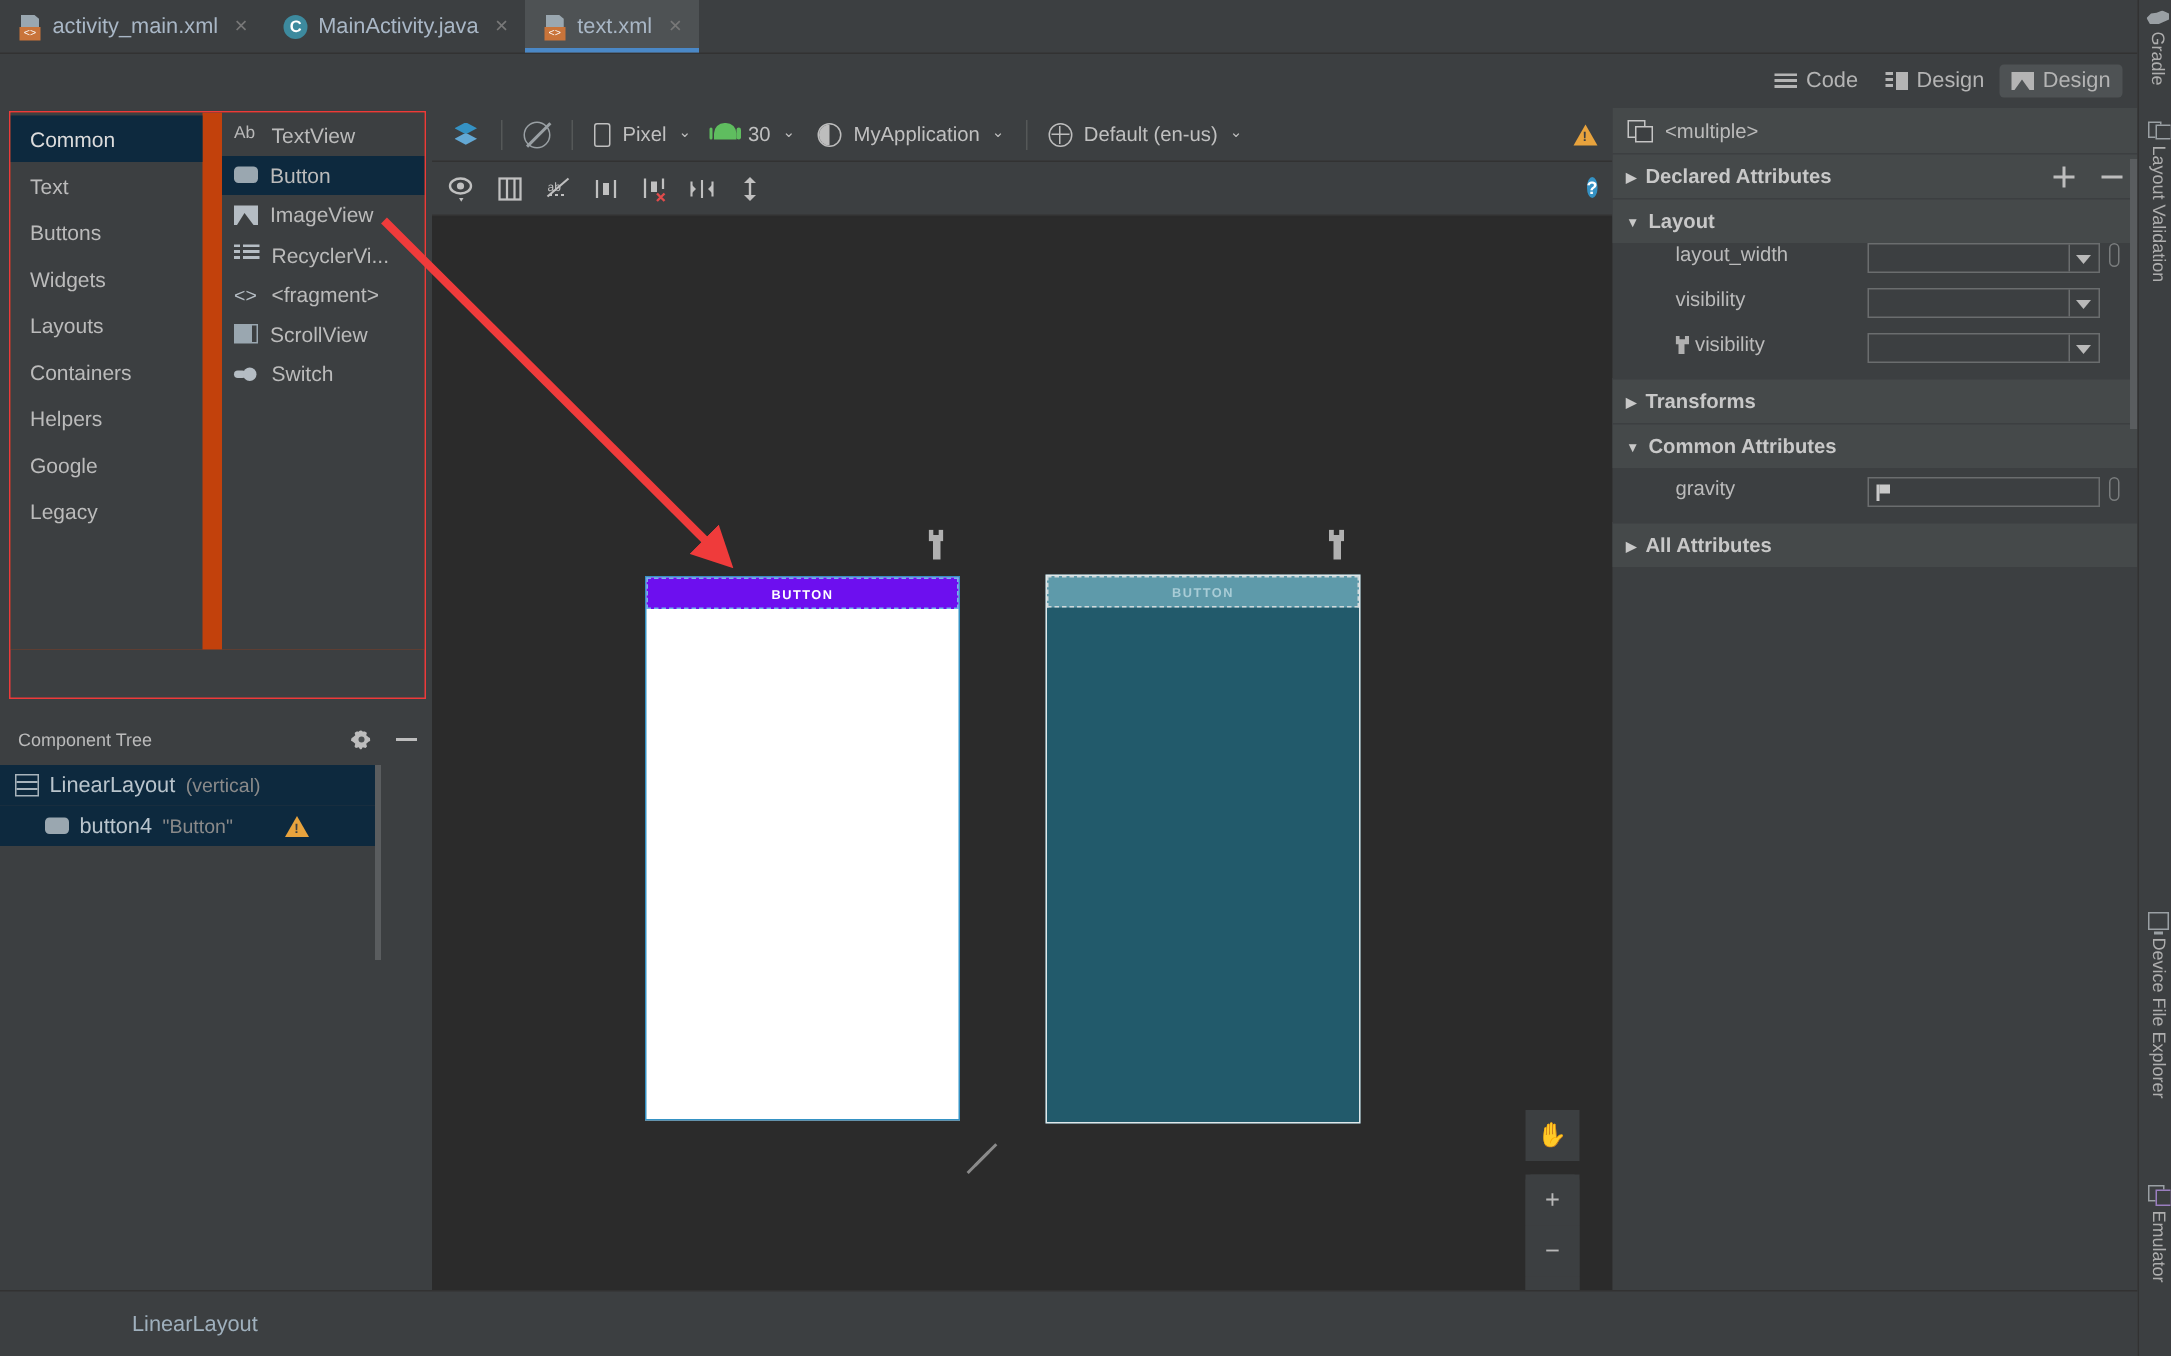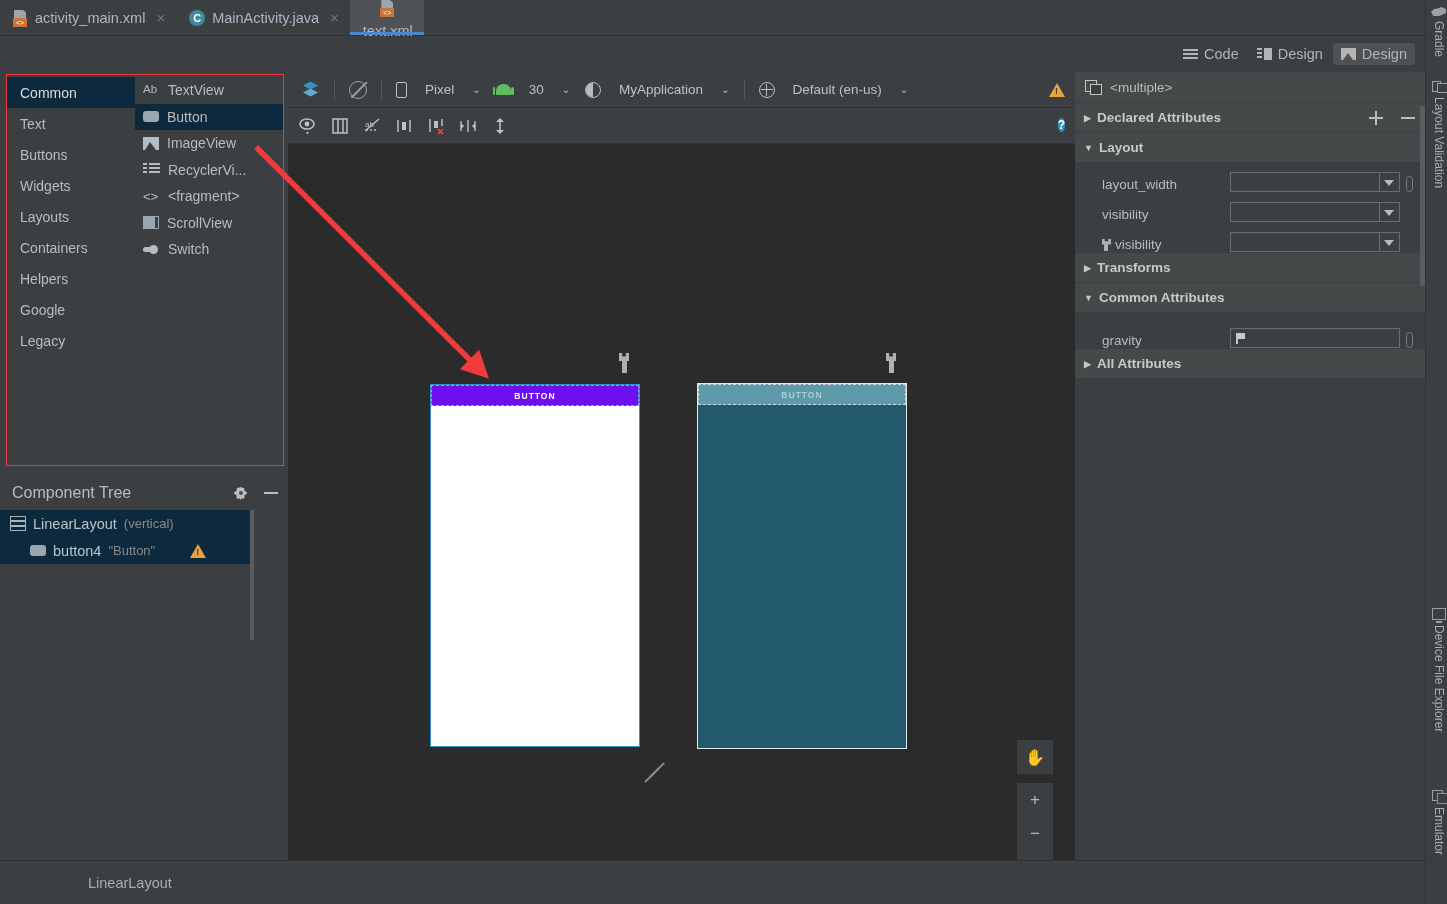--- a/index.html
+++ b/index.html
@@ -18,21 +18,21 @@
     background: #3c3f41;
     display: flex; align-items: stretch;
     border-bottom: 1px solid #323232;
   }
   .tab {
     display: flex; align-items: center; gap: 7px;
     padding: 0 11px 0 13px; position: relative;
     color: #a9b7c6; font-size: 14.5px; white-space: nowrap;
     cursor: default;
   }
-  .tab.active { background: #4e5254; flex-direction: column; }
+  .tab.active { background: #4e5254; }
   .tab.active::after {
     content: ""; position: absolute; left: 0; right: 0; bottom: 0;
     height: 3px; background: #4a88c7;
   }
   .tab-close { color: #787878; font-size: 15px; margin-left: 4px; }
   .ico-xml {
     width: 15px; height: 16px; position: relative; flex: none;
   }
   .ico-xml::before {
     content:""; position:absolute; left:1px; top:0; width:12px; height:10px;
@@ -78,21 +78,21 @@
   .panel-head {
     height: 32px; background: #4b4f51; display: flex; align-items: center;
     padding: 0 10px 0 12px; color: #bbbbbb; font-size: 13.5px;
   }
   .panel-head .title { flex: 1; }
   .panel-head .acts { display: flex; align-items: center; gap: 13px; }
   .palette-wrap {
     position: absolute; left: 6px; top: 2px; right: 4px; height: 392px;
     border: 1.5px solid #ee3a3a; overflow: hidden; background:#3c3f41;
   }
-  .palette-body { display: flex; height: calc(100% - 32px); background:#c2410c; }
+  .palette-body { display: flex; height: calc(100% - 32px); background:#c2410c;gap:13px; }
   .pal-cats { width: 128px; background: #3c3f41; padding-top: 2px; }
   .pal-cat { height: 31px; display: flex; align-items: center; padding-left: 13px;
     font-size: 14px; color: #bbbbbb; }
   .pal-cat.sel { background: #0d293e; color: #dcdcdc; }
   .pal-items { flex: 1; background: #3c3f41; padding-top: 2px; }
   .pal-item { height: 26.5px; display: flex; align-items: center; gap: 8px;
     padding-left: 8px; font-size: 14px; color: #bbbbbb; }
   .pal-item.sel { background: #0d293e; }
   .pi-ico { width: 17px; height: 15px; flex: none; display:inline-block; position:relative; }
   .pi-ab { font-size: 11.5px; color: #b8b8b8; width:17px; }
@@ -106,21 +106,21 @@
     background:repeating-linear-gradient(to bottom,#b5bdc4 0 2px,transparent 2px 4px);}
   .pi-frag { color:#b5bdc4; font-size:13px; line-height:15px; }
   .pi-scroll { background:#9aa7b0; width:16px; height:13px; position:relative; }
   .pi-scroll::after{content:"";position:absolute;right:1px;top:1px;width:3px;height:11px;background:#3c3f41;}
   .pi-switch::before{content:"";position:absolute;left:0;top:5px;width:8px;height:5px;
     background:#b5bdc4;border-radius:3px;}
   .pi-switch::after{content:"";position:absolute;left:6px;top:3px;width:9px;height:9px;
     background:#b5bdc4;border-radius:50%;}
   .ctree-wrap { position: absolute; left: 0; right: 0; top: 404px; bottom: 0; }
   .ctree-head { height: 34px; background:#3c3f41; display:flex; align-items:center;
-    padding: 0 10px 0 12px; font-size:16px; }
+    padding: 0 10px 0 12px; font-size:12px; }
   .ctree-body { position:absolute; left:0; right:0; top:34px; bottom:0; background:#3c3f41; }
   .ctree-row { height:27px; display:flex; align-items:center; gap:7px; font-size:14.5px;
     color:#b9c4cc; padding-left:10px; width:250px; }
   .ctree-row.sel { background:#0d293e; }
   .ctree-row .sub { color:#8a8a8a; font-size:13px; }
   .ti-linear { width:16px; height:15px; border:1.5px solid #a8b4bc; flex:none;
     background: linear-gradient(to bottom, transparent 0 3.5px, #a8b4bc 3.5px 5px,
       transparent 5px 8.5px, #a8b4bc 8.5px 10px, transparent 10px); }
   .ti-button { width:16px; height:11px; background:#9aa7b0; border-radius:3px; flex:none; }
   .warn-tri { width:0;height:0;border-left:8px solid transparent;border-right:8px solid transparent;
@@ -129,21 +129,21 @@
     font-size:9px;font-weight:bold;}
   
   .ctree-scroll { position:absolute; left:250px; top:0; width:4px; height:130px; background:#5a5d5f; }
   
   .center { position:absolute; left:288px; top:72px; right:372px; bottom:44px;
     background:#2b2b2b; }
   .dtoolbar { height:36px; background:#3c3f41; display:flex; align-items:center;
     padding:0 10px 0 8px; gap:3px; border-bottom:1px solid #323232; }
   .dtoolbar2 { height:36px; background:#3c3f41; display:flex; align-items:center;
     padding:0 10px 0 10px; gap:12px; border-bottom:1px solid #323232; }
-  .tb-item { display:flex; align-items:center; gap:18px; padding:3px 6px;
+  .tb-item { display:flex; align-items:flex-start; gap:8px; padding:3px 6px;
     font-size:13.5px; color:#c0c0c0; border-radius:3px; }
   .tb-sep { width:1px; height:20px; background:#555858; margin:0 5px; }
   .caret { font-size:10px; color:#c0c0c0; }
   .ic-layers { width:18px;height:18px;position:relative;flex:none;}
   .ic-layers::before{content:"";position:absolute;left:1px;top:1px;width:15px;height:8px;
     background:#3592c4;transform:skewY(0);clip-path:polygon(50% 0,100% 50%,50% 100%,0 50%);}
   .ic-layers::after{content:"";position:absolute;left:1px;top:8px;width:15px;height:8px;
     background:#63a8d4;clip-path:polygon(50% 0,100% 50%,50% 100%,0 50%);}
   .ic-blue { width:18px;height:18px;border:1.6px solid #9aa0a4;border-radius:50%;
     position:relative;flex:none;}
@@ -209,21 +209,21 @@
   .ic-multi::before{content:"";position:absolute;left:0;top:0;width:10px;height:10px;
     border:1.6px solid #c5c5c5;}
   .ic-multi::after{content:"";position:absolute;left:5px;top:4px;width:10px;height:9px;
     border:1.6px solid #c5c5c5;background:#3c3f41;}
   .sec-head { height:30px; background:#45494a; display:flex; align-items:center;
     padding:0 10px 0 9px; font-size:13.5px; font-weight:bold; color:#c8c8c8;
     border-top:1px solid #3c3f41; }
   .sec-head .tri { margin-right:6px; font-size:9px; }
   .sec-head .sacts { margin-left:auto; display:flex; align-items:center; gap:18px;
     font-weight:normal; font-size:16px; color:#b0b0b0; }
-  .attr-row { height:30px; display:flex; align-items:flex-end; padding-left:27px; }
+  .attr-row { height:30px; display:flex; align-items:flex-start; padding-left:27px;margin-left:15px; }
   .attr-label { width:128px; font-size:13.5px; color:#bbbbbb; display:flex;
     align-items:center; gap:4px; }
   .attr-field { flex:1; height:20px; background:#3c3f41; border:1px solid #6a6d6e;
     margin-right:6px; position:relative; display:flex; align-items:center; }
   .attr-field.combo::after {
     content:""; position:absolute; right:5px; top:50%; margin-top:-2px;
     border-left:5px solid transparent; border-right:5px solid transparent;
     border-top:6px solid #b9b9b9; }
   .combo-div { position:absolute; right:19px; top:0; bottom:0; width:1px; background:#6a6d6e; }
   .pill { width:7px; height:16px; border:1.4px solid #7a7d7e; border-radius:4px;

